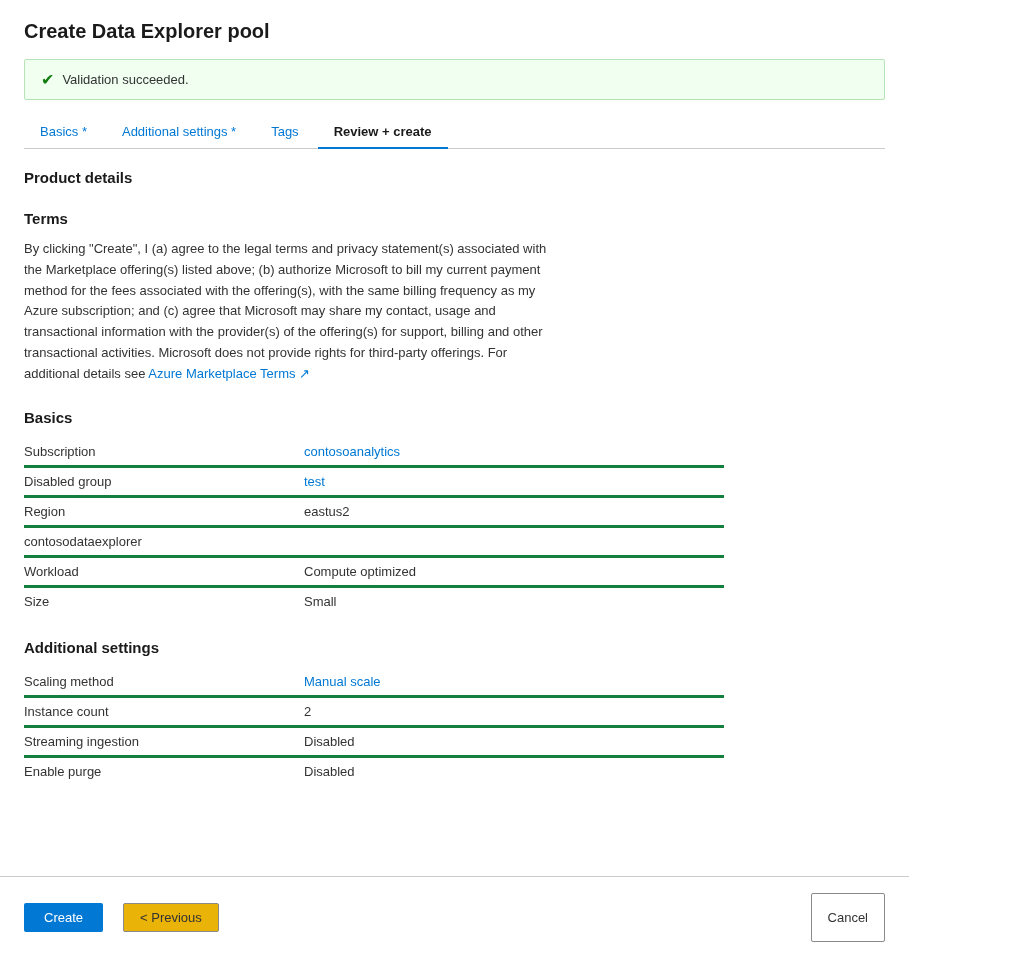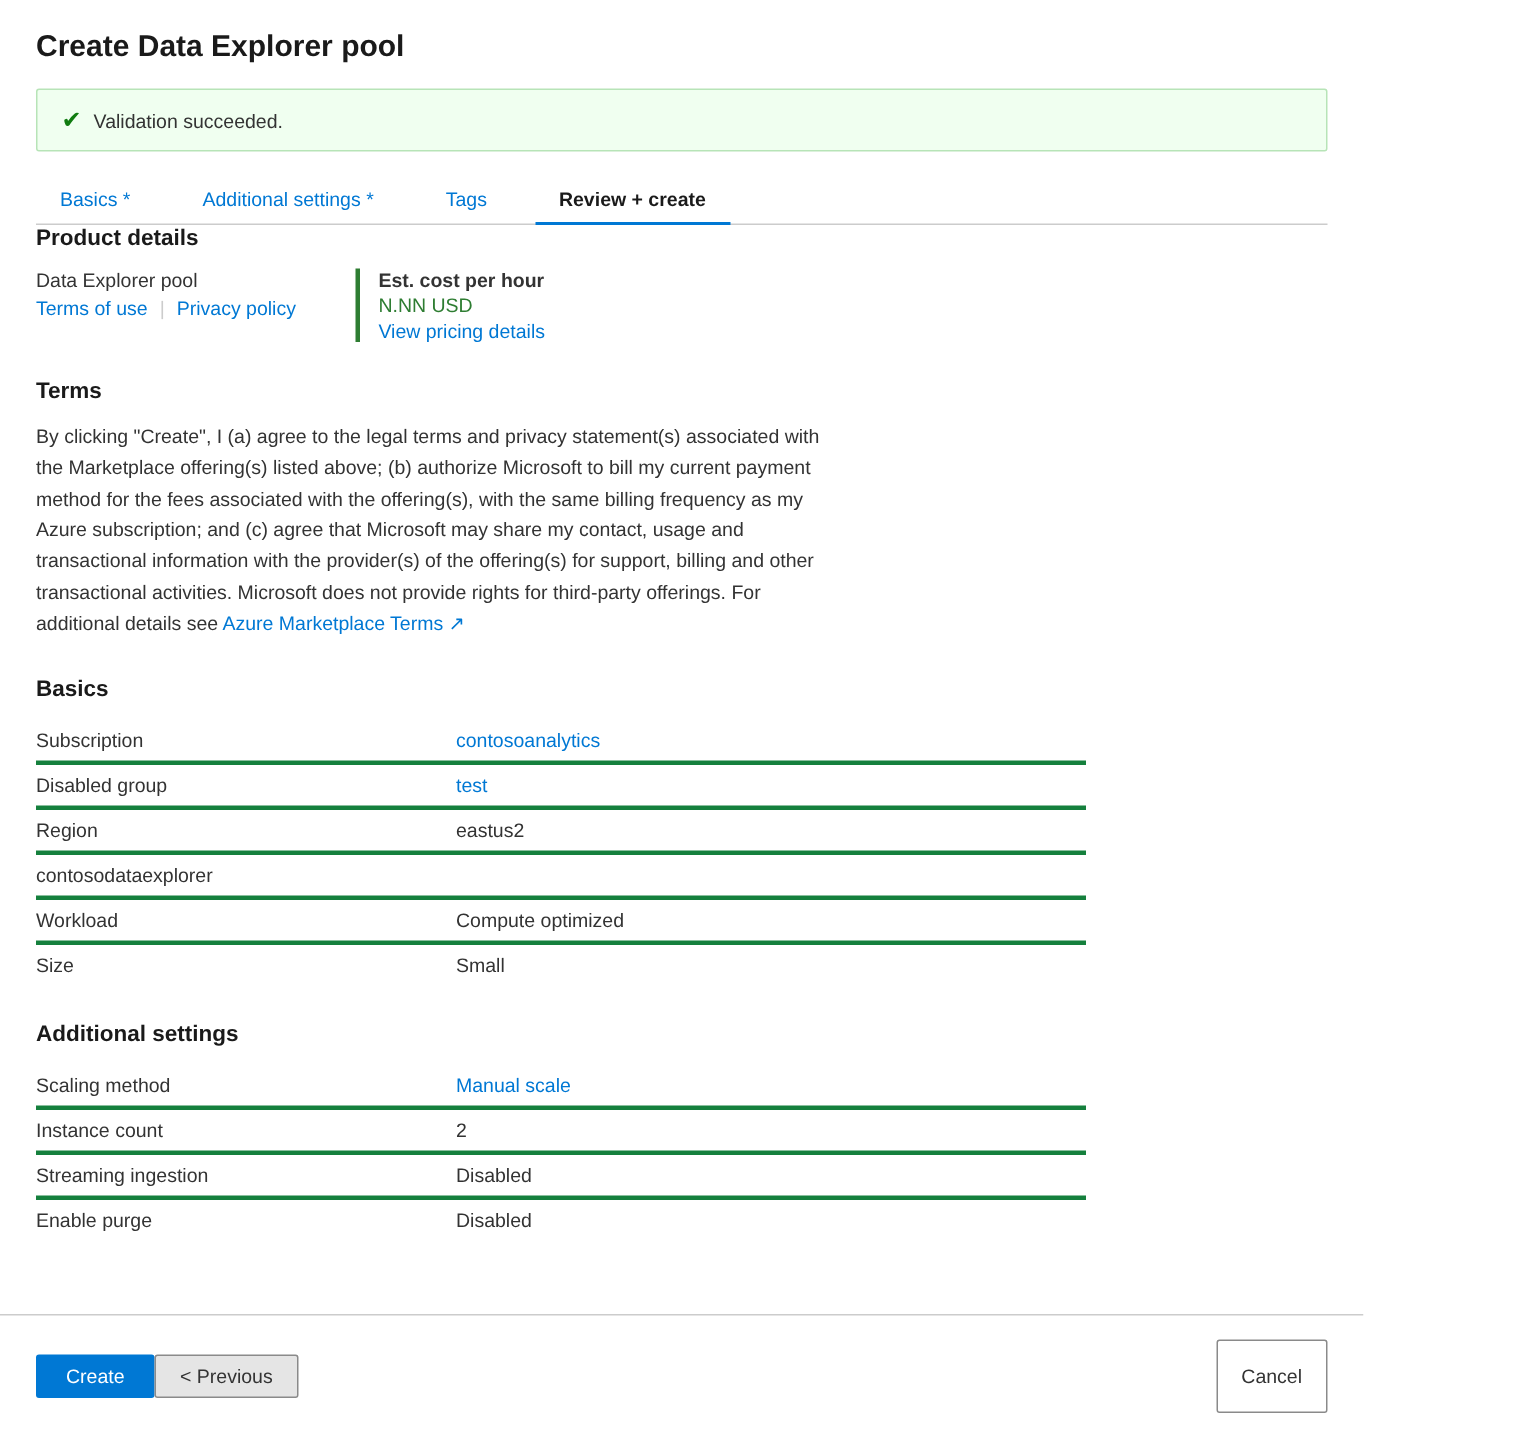--- a/index.html
+++ b/index.html
@@ -17,21 +17,21 @@
       padding: 10px 16px;
       display: flex;
       align-items: center;
       gap: 8px;
       margin-bottom: 16px;
       border-radius: 2px;
     }
     .validation-icon { color: #107c10; font-size: 16px; }
     .validation-text { color: #333; font-size: 13px; }
 
-    .tabs { display: flex; gap: 16px; border-bottom: 1px solid #ccc; }
+    .tabs { display: flex; gap: 3px; border-bottom: 1px solid #ccc; margin-bottom: 20px; }
     .tab {
       padding: 8px 16px;
       cursor: pointer;
       font-size: 13px;
       color: #0078d4;
       border-bottom: 2px solid transparent;
       margin-bottom: -1px;
       text-decoration: none;
     }
     .tab.active {
@@ -66,35 +66,35 @@
     .details-value.plain { color: #333; }
 
     .footer {
       border-top: 1px solid #ccc;
       padding: 16px 24px;
       display: flex;
       align-items: center;
       justify-content: space-between;
       background: #fff;
     }
-    .footer-left { display: flex; gap: 0; }
+    .footer-left { display: flex; gap: 20px; }
 
     .btn-create {
       background: #0078d4;
       color: #fff;
       border: none;
       padding: 6px 20px;
       font-size: 13px;
       cursor: pointer;
       border-radius: 2px;
       font-family: 'Segoe UI', Arial, sans-serif;
     }
 
     .btn-previous {
-      background: #e5e5e5;
+      background: #eab308;
       color: #333;
       border: 1px solid #8a8a8a;
       padding: 6px 16px;
       font-size: 13px;
       cursor: pointer;
       border-radius: 2px;
       font-family: 'Segoe UI', Arial, sans-serif;
     }
 
     .btn-cancel {
@@ -131,35 +131,20 @@
       <span class="tab">
         <span>Tags</span>
       </span>
       <span class="tab active">
         <span>Review + create</span>
       </span>
     </div>
 
     <div class="section">
       <div class="section-title">Product details</div>
-      <div class="product-details-box">
-        <div class="product-info">
-          <span class="product-name">Data Explorer pool</span>
-          <div class="product-links">
-            <a href="#">Terms of use</a>
-            <span class="separator">|</span>
-            <a href="#">Privacy policy</a>
-          </div>
-        </div>
-        <div class="cost-box">
-          <div class="cost-label">Est. cost per hour</div>
-          <div class="cost-value">N.NN USD</div>
-          <a href="#" class="cost-link">View pricing details</a>
-        </div>
-      </div>
     </div>
 
     <div class="section">
       <div class="section-title">Terms</div>
       <p class="terms-text">
         <span>By clicking "Create", I (a) agree to the legal terms and privacy statement(s) associated with the Marketplace offering(s) listed above; (b) authorize Microsoft to bill my current payment method for the fees associated with the offering(s), with the same billing frequency as my Azure subscription; and (c) agree that Microsoft may share my contact, usage and transactional information with the provider(s) of the offering(s) for support, billing and other transactional activities. Microsoft does not provide rights for third-party offerings. For additional details see </span>
         <a href="#">Azure Marketplace Terms ↗</a>
       </p>
     </div>
 

